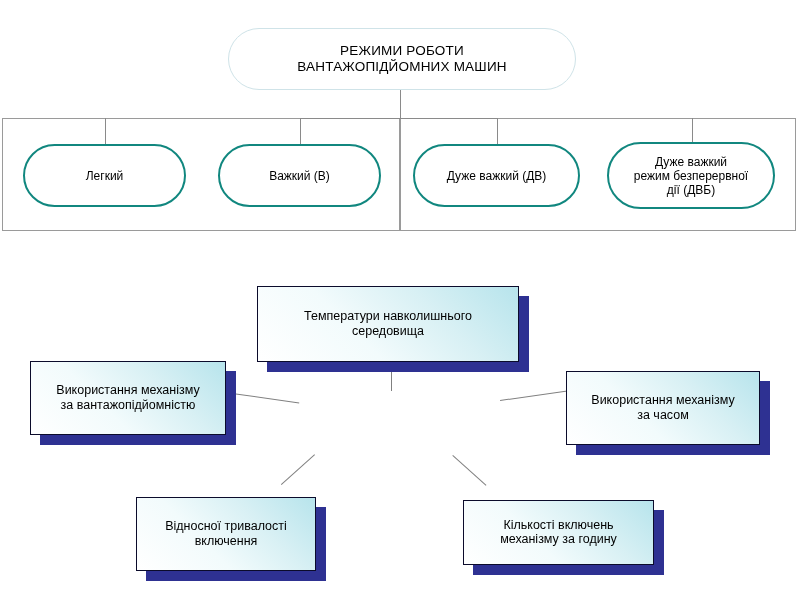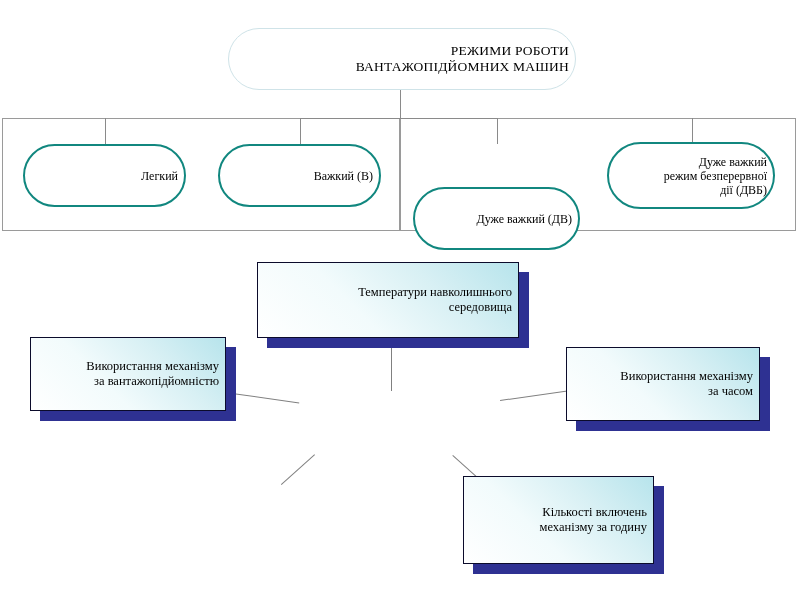--- a/index.html
+++ b/index.html
@@ -18,27 +18,26 @@
     overflow: hidden;
   }
 
   
   .shape-text {
     position: absolute;
     left: 0;
     right: 0;
     top: 50%;
     transform: translateY(-50%);
-    text-align: right;
+    text-align: center;
     color: #000000;
     line-height: 1.18;
     white-space: pre-line;
     padding: 0 6px;
     box-sizing: border-box;
-    font-family: Liberation Serif, serif;
   }
 
   
   .title-pill {
     position: absolute;
     border: 1.4px solid #cfe3e8;
     border-radius: 999px;
     background: #ffffff;
     box-sizing: border-box;
   }
@@ -69,20 +68,21 @@
     position: absolute;
     background: #8a8a8a;
   }
   .conn.v { width: 1px; }
   .conn.h { height: 1px; }
 
   
   .node {
     position: absolute;
     box-sizing: border-box;
+    margin-top: 24px;
   }
   .node .shadow {
     position: absolute;
     left: 10px;
     top: 10px;
     width: 100%;
     height: 100%;
     box-sizing: border-box;
   }
   .node .face {
@@ -131,21 +131,21 @@
   <div class="conn v" style="left:692px; top:118px; height:26px;"></div>
 
   <div class="pill" style="left:23px; top:144px; width:163px; height:63px;">
     <div class="shape-text">Легкий</div>
   </div>
 
   <div class="pill" style="left:218px; top:144px; width:163px; height:63px;">
     <div class="shape-text">Важкий (В)</div>
   </div>
 
-  <div class="pill" style="left:413px; top:144px; width:167px; height:63px;margin-top:43px;">
+  <div class="pill" style="left:413px; top:144px; width:167px; height:63px;">
     <div class="shape-text">Дуже важкий (ДВ)</div>
   </div>
 
   <div class="pill" style="left:607px; top:142px; width:168px; height:67px;">
     <div class="shape-text">Дуже важкий
 режим безперервної
 дії (ДВБ)</div>
   </div>
 
   <div class="link" style="left:392px; top:346px; width:45px; transform:rotate(90deg);"></div>
@@ -175,22 +175,29 @@
   </div>
 
   <div class="node blue" style="left:566px; top:347px; width:194px; height:74px;">
     <div class="shadow"></div>
     <div class="face">
       <div class="shape-text">Використання механізму
 за часом</div>
     </div>
   </div>
 
-
-  <div class="node blue" style="left:463px; top:476px; width:191px; height:88px;">
+  <div class="node blue" style="left:136px; top:473px; width:180px; height:74px;">
+    <div class="shadow"></div>
+    <div class="face">
+      <div class="shape-text">Відносної тривалості
+включення</div>
+    </div>
+  </div>
+
+  <div class="node blue" style="left:463px; top:476px; width:191px; height:65px;">
     <div class="shadow"></div>
     <div class="face">
       <div class="shape-text">Кількості включень
 механізму за годину</div>
     </div>
   </div>
 
 
 </div>
 

